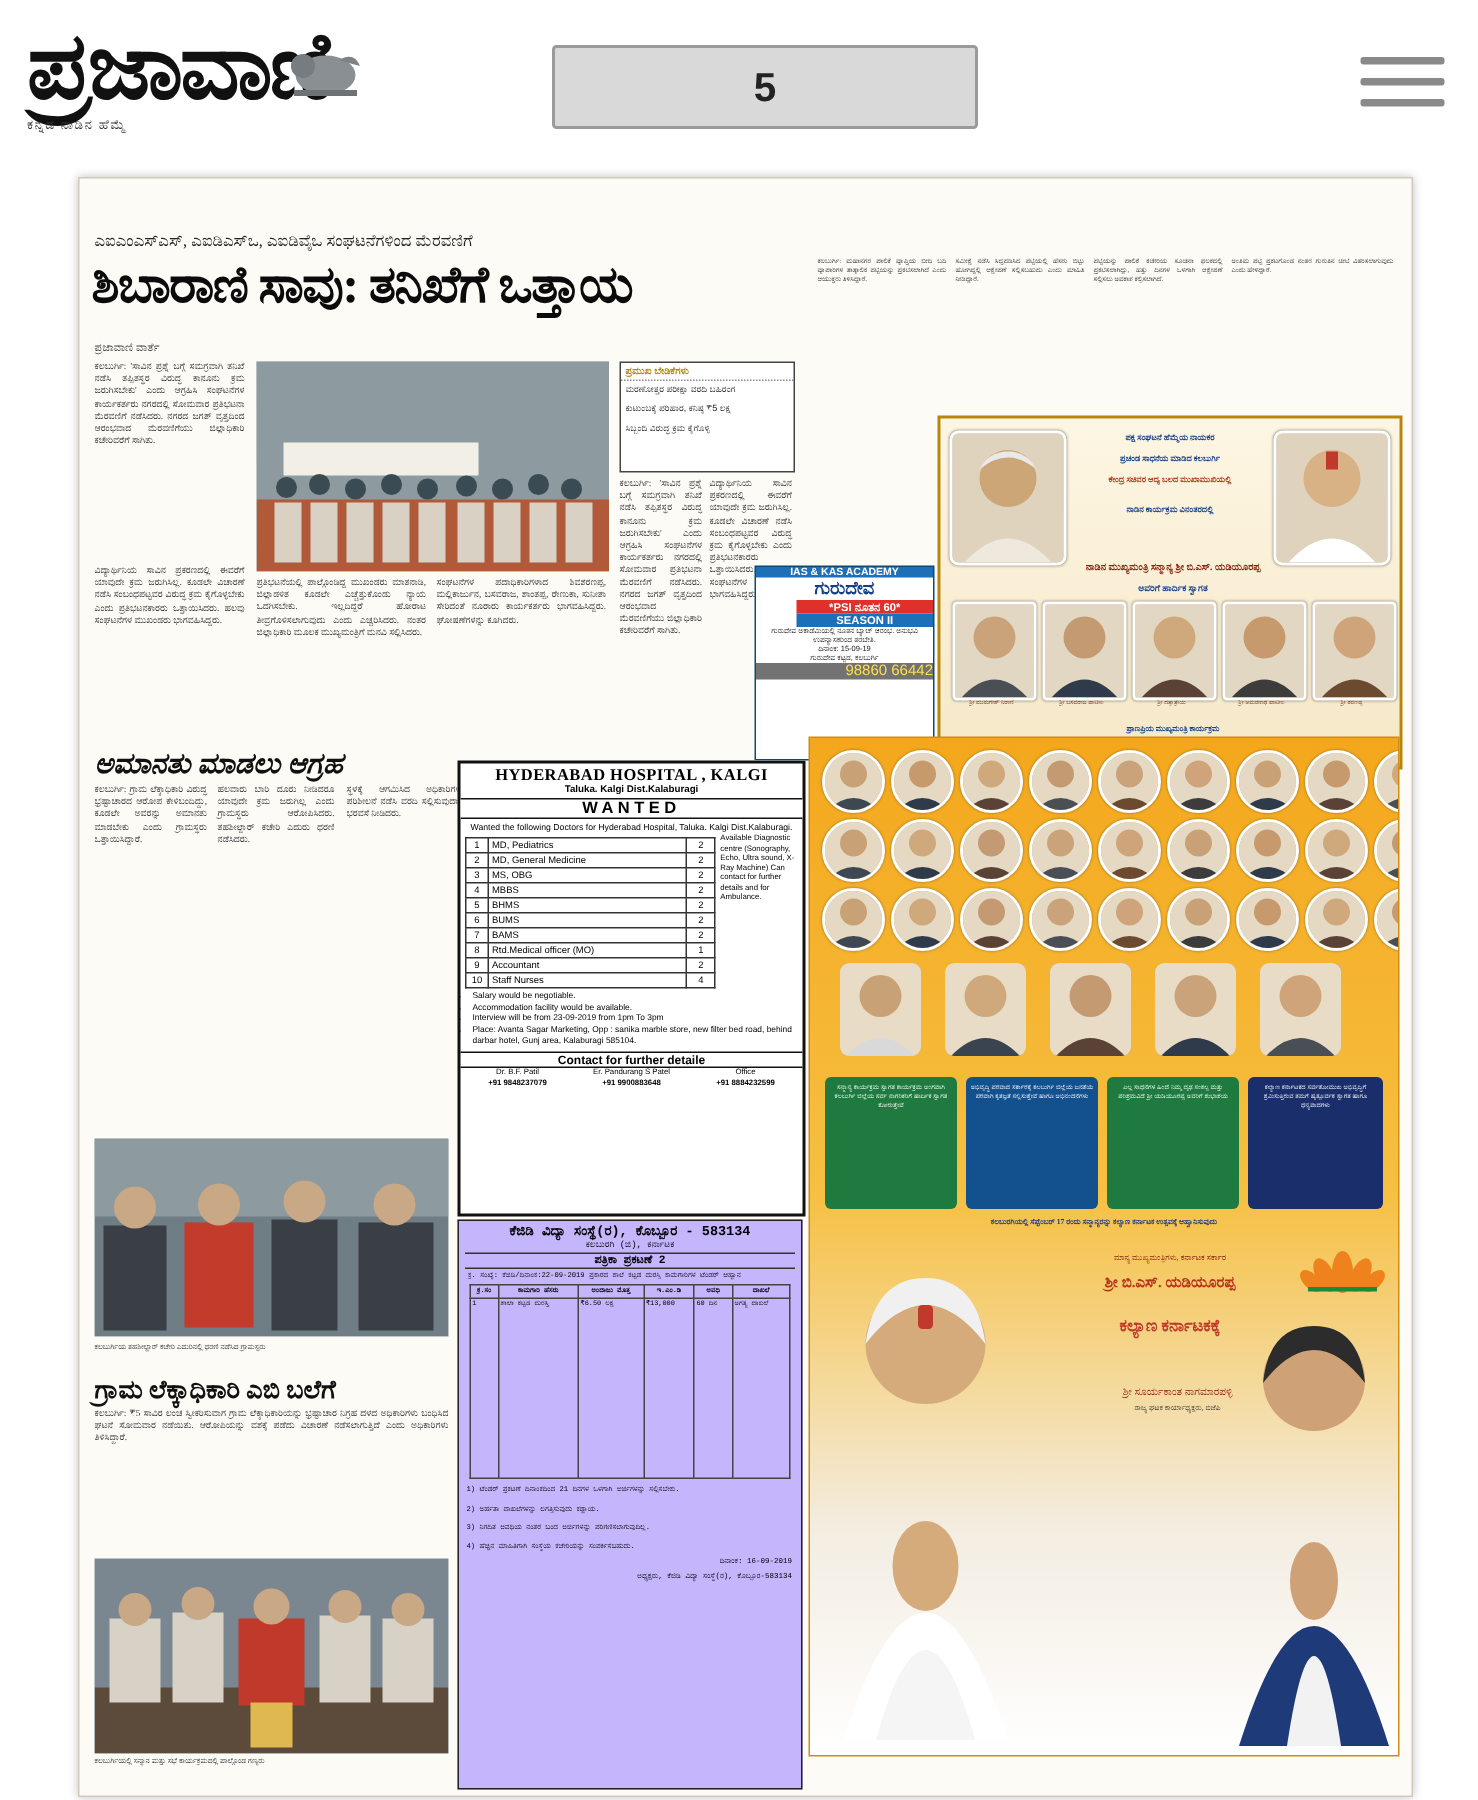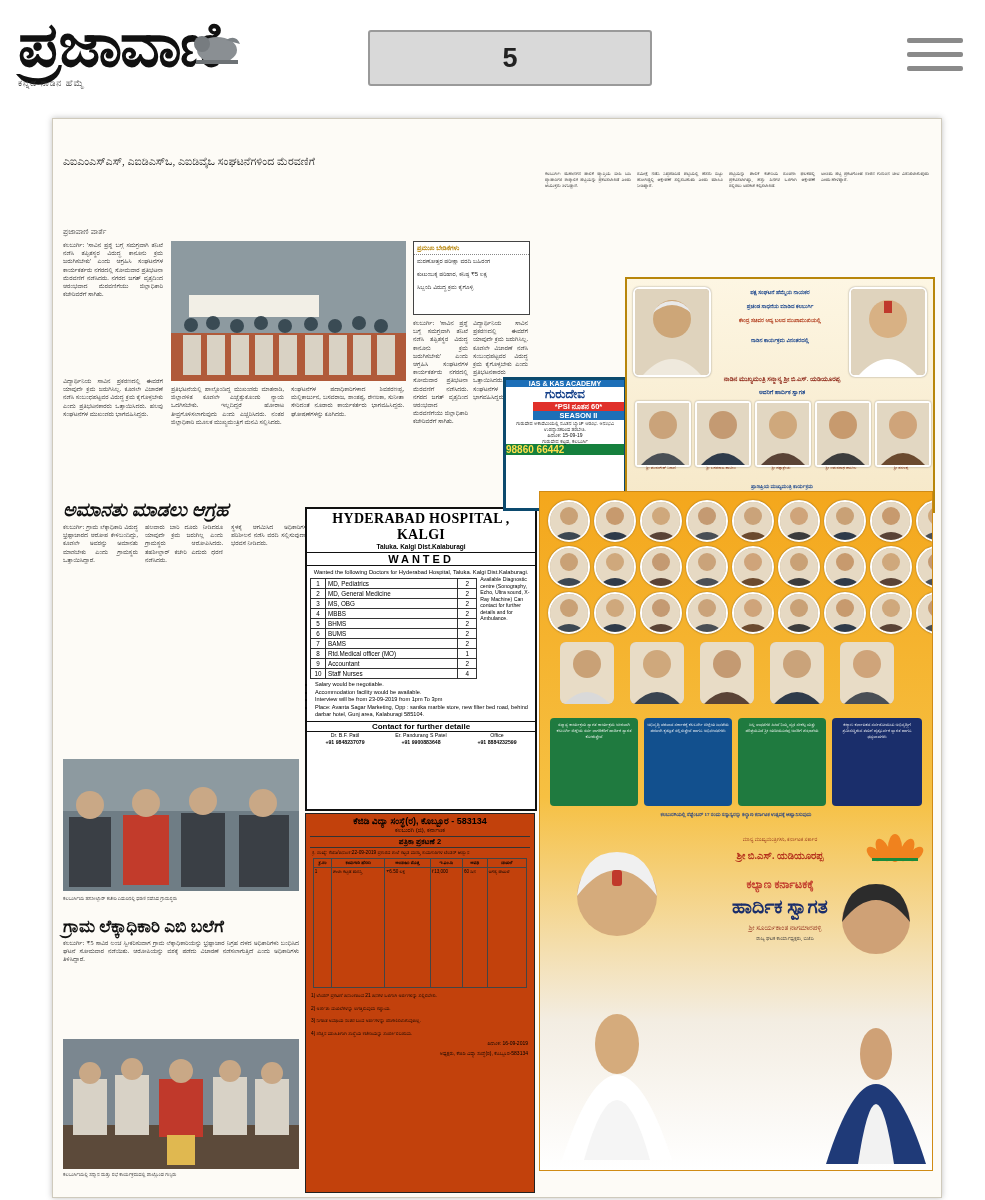--- a/index.html
+++ b/index.html
@@ -41,59 +41,59 @@
   .photo{position:absolute;background:#9aa7ae;overflow:hidden;}
 
   .boxnote{position:absolute;border:1px solid #444;background:#fff;}
   .boxnote .bt{font-size:6.5px;font-weight:bold;color:#b8860b;padding:2px 3px;border-bottom:1px dotted #888;}
   .boxnote .bl{font-size:6px;color:#222;padding:2px 3px;line-height:9px;}
 
   .subhead{position:absolute;font-family:"Liberation Serif",serif;font-weight:bold;font-size:19px;color:#111;}
 
   
   .wanted{position:absolute;border:2px solid #111;background:#fff;}
-  .wanted h3{margin:0;text-align:center;font-family:"Liberation Serif",serif;font-size:14px;letter-spacing:.3px;padding:2px 0 0;}
+  .wanted h3{margin:0;text-align:center;font-family:"Liberation Serif",serif;font-size:11px;letter-spacing:.3px;padding:2px 0 0;}
   .wanted .addr{text-align:center;font-size:6.5px;font-weight:bold;}
   .wanted .wtitle{text-align:center;font-size:11px;font-weight:bold;letter-spacing:3px;background:#fff;border-top:1px solid #111;border-bottom:1px solid #111;margin:2px 0;}
   .wanted .intro{font-size:5.8px;text-align:center;line-height:8px;padding:0 4px;}
   .wanted table{width:100%;border-collapse:collapse;font-size:6.3px;margin-top:2px;}
   .wanted td{border:1px solid #333;padding:1px 2px;}
   .wanted td.n{width:10px;text-align:center;}
   .wanted td.q{width:14px;text-align:center;}
   .wanted .sider{font-size:5.2px;line-height:6.5px;}
   .wanted ul{margin:2px 0 0 8px;padding:0;font-size:5.6px;line-height:7.5px;}
   .wanted .contact{text-align:center;font-weight:bold;font-size:8px;border-top:1px solid #111;border-bottom:1px solid #111;margin-top:2px;}
   .wanted .phones{display:flex;font-size:5.2px;text-align:center;}
   .wanted .phones div{flex:1;line-height:7px;}
 
   
-  .tender{position:absolute;border:1px solid #222;background:#c2410c;font-family:Liberation Sans, sans-serif;}
+  .tender{position:absolute;border:1px solid #222;background:#c4b5fd;font-family:Liberation Mono, monospace;}
   .tender .th{text-align:center;font-size:9px;font-weight:bold;padding:2px 0 0;}
   .tender .ts{text-align:center;font-size:6px;}
   .tender .tt{text-align:center;font-size:7.5px;font-weight:bold;border-top:1px solid #333;border-bottom:1px solid #333;margin:2px 4px;}
   .tender table{width:94%;margin:2px auto;border-collapse:collapse;font-size:4.6px;}
   .tender td,.tender th{border:1px solid #444;padding:1px;vertical-align:top;line-height:6px;}
   .tender .body{font-size:4.8px;line-height:6.4px;padding:3px 5px;text-align:justify;}
   .tender .sign{font-size:5px;text-align:right;padding:0 6px 3px;line-height:7px;}
 
   
   .rtitle{position:absolute;font-family:"Liberation Serif",serif;font-weight:bold;font-size:13px;color:#111;}
   .rcols{position:absolute;font-family:"Liberation Serif",serif;font-size:4.6px;line-height:6.2px;color:#2b2b2b;text-align:justify;}
 
   .ad-modi{position:absolute;border:2px solid #b8860b;background:linear-gradient(180deg,#fdf6e3,#f6e8c8);overflow:hidden;}
   .ad-modi .line{position:absolute;text-align:center;font-family:"Liberation Serif",serif;color:#14408a;font-weight:bold;}
   .face{position:absolute;border-radius:50%;overflow:hidden;background:#c4b49a;border:2px solid #fff;box-shadow:0 0 2px rgba(0,0,0,.4);}
   .face.sq{border-radius:3px;}
   .namepill{position:absolute;font-size:4px;text-align:center;color:#7a2a12;width:60px;}
 
-  .guru{position:absolute;border:3px solid #0c4a6e;background:#fff;overflow:hidden;}
+  .guru{position:absolute;border:1px solid #0c4a6e;background:#fff;overflow:hidden;}
   .guru .g1{background:#1d6fb8;color:#fff;text-align:center;font-size:7px;font-weight:bold;}
   .guru .g2{background:#e0302a;color:#fff;text-align:center;font-size:7.5px;font-weight:bold;line-height:9px;margin-left:27px;}
   .guru .g3{text-align:center;font-size:5px;line-height:6px;color:#111;}
-  .guru .gp{background:#15803d;color:#ffdf4d;text-align:left;font-size:10px;font-weight:bold;}
+  .guru .gp{background:#737373;color:#ffdf4d;text-align:right;font-size:10px;font-weight:normal;}
 
   .bigad{position:absolute;background:linear-gradient(180deg,#f4a71c,#f6c042 45%,#f3ede2 78%,#ffffff);border:1px solid #d08b15;overflow:hidden;}
   .gridfaces{position:absolute;display:grid;}
   .greenbox{position:absolute;border-radius:4px;color:#fff;font-size:4.4px;line-height:6.2px;text-align:center;padding:4px 3px;box-sizing:border-box;}
   .welcome{position:absolute;text-align:center;font-family:"Liberation Serif",serif;}
   .lotus{position:absolute;width:58px;height:44px;}
   .bigface{position:absolute;border-radius:6px;overflow:hidden;background:#b9a489;}
   .strip-note{position:absolute;text-align:center;font-size:5px;color:#173a8a;font-family:"Liberation Serif",serif;font-weight:bold;}
 
   
@@ -120,20 +120,21 @@
       <span></span>
         <span></span>
         <span></span>
     </div>
   </div>
 
   <div class="sheet">
 
 
     <div class="kicker">ಎಐಎಂಎಸ್ಎಸ್, ಎಐಡಿಎಸ್ಒ, ಎಐಡಿವೈಒ ಸಂಘಟನೆಗಳಿಂದ ಮೆರವಣಿಗೆ</div>
+    <div class="headline">ಶಿಬಾರಾಣಿ ಸಾವು: ತನಿಖೆಗೆ ಒತ್ತಾಯ</div>
     <div class="byline">ಪ್ರಜಾವಾಣಿ ವಾರ್ತೆ</div>
 
     <div class="col" style="left:10px;top:122px;width:100px;height:200px;">ಕಲಬುರ್ಗಿ: 'ಸಾವಿನ ಪ್ರಶ್ನೆ ಬಗ್ಗೆ ಸಮಗ್ರವಾಗಿ ತನಿಖೆ ನಡೆಸಿ ತಪ್ಪಿತಸ್ಥರ ವಿರುದ್ಧ ಕಾನೂನು ಕ್ರಮ ಜರುಗಿಸಬೇಕು' ಎಂದು ಆಗ್ರಹಿಸಿ ಸಂಘಟನೆಗಳ ಕಾರ್ಯಕರ್ತರು ನಗರದಲ್ಲಿ ಸೋಮವಾರ ಪ್ರತಿಭಟನಾ ಮೆರವಣಿಗೆ ನಡೆಸಿದರು. ನಗರದ ಜಗತ್ ವೃತ್ತದಿಂದ ಆರಂಭವಾದ ಮೆರವಣಿಗೆಯು ಜಿಲ್ಲಾಧಿಕಾರಿ ಕಚೇರಿವರೆಗೆ ಸಾಗಿತು.</div>
     <div class="col" style="left:10px;top:258px;width:100px;height:180px;">ವಿದ್ಯಾರ್ಥಿನಿಯ ಸಾವಿನ ಪ್ರಕರಣದಲ್ಲಿ ಈವರೆಗೆ ಯಾವುದೇ ಕ್ರಮ ಜರುಗಿಸಿಲ್ಲ. ಕೂಡಲೇ ವಿಚಾರಣೆ ನಡೆಸಿ ಸಂಬಂಧಪಟ್ಟವರ ವಿರುದ್ಧ ಕ್ರಮ ಕೈಗೊಳ್ಳಬೇಕು ಎಂದು ಪ್ರತಿಭಟನಕಾರರು ಒತ್ತಾಯಿಸಿದರು. ಹಲವು ಸಂಘಟನೆಗಳ ಮುಖಂಡರು ಭಾಗವಹಿಸಿದ್ದರು.</div>
 
     <div class="photo" style="left:118px;top:122px;width:235px;height:140px;background:linear-gradient(180deg,#7c8b93,#a8b2b6);">
       <svg viewBox="0 0 235 140" style="width:100%;height:100%">
         <rect width="235" height="140" fill="#8d9aa0"></rect>
         <rect y="92" width="235" height="48" fill="#b05a3a"></rect>
         <rect x="18" y="54" width="130" height="22" fill="#f2efe6"></rect>
@@ -668,21 +669,20 @@
       <div class="greenbox" style="left:10px;top:226px;width:88px;height:88px;background:#1f7a3f;">ಸನ್ಮಾನ್ಯ ಕಾರ್ಯಕ್ರಮ ಸ್ವಾಗತ ಕಾರ್ಯಕ್ರಮ ಅಂಗವಾಗಿ ಕಲಬುರ್ಗಿ ಜಿಲ್ಲೆಯ ಸರ್ವ ನಾಗರಿಕರಿಗೆ ಹಾರ್ದಿಕ ಸ್ವಾಗತ ಕೋರುತ್ತೇವೆ</div>
       <div class="greenbox" style="left:104px;top:226px;width:88px;height:88px;background:#12508e;">ಅಭಿವೃದ್ಧಿ ಪರವಾದ ಸರ್ಕಾರಕ್ಕೆ ಕಲಬುರ್ಗಿ ಜಿಲ್ಲೆಯ ಜನತೆಯ ಪರವಾಗಿ ಕೃತಜ್ಞತೆ ಸಲ್ಲಿಸುತ್ತೇವೆ ಹಾಗೂ ಅಭಿನಂದನೆಗಳು</div>
       <div class="greenbox" style="left:198px;top:226px;width:88px;height:88px;background:#1f7a3f;">ಎಲ್ಲ ಸಾಧನೆಗಳ ಹಿಂದೆ ನಿಮ್ಮ ದೃಢ ಸಂಕಲ್ಪ ಮತ್ತು ಪರಿಶ್ರಮವಿದೆ ಶ್ರೀ ಯಡಿಯೂರಪ್ಪ ಅವರಿಗೆ ಶುಭಾಶಯ</div>
       <div class="greenbox" style="left:292px;top:226px;width:90px;height:88px;background:#1a2e6b;">ಕಲ್ಯಾಣ ಕರ್ನಾಟಕದ ಸರ್ವತೋಮುಖ ಅಭಿವೃದ್ಧಿಗೆ ಶ್ರಮಿಸುತ್ತಿರುವ ತಮಗೆ ಹೃತ್ಪೂರ್ವಕ ಸ್ವಾಗತ ಹಾಗೂ ಧನ್ಯವಾದಗಳು</div>
 
       <div class="strip-note" style="left:10px;top:320px;width:372px;">ಕಲಬುರಗಿಯಲ್ಲಿ ಸೆಪ್ಟೆಂಬರ್ 17 ರಂದು ಸನ್ಮಾನ್ಯರನ್ನು ಕಲ್ಯಾಣ ಕರ್ನಾಟಕ ಉತ್ಸವಕ್ಕೆ ಆಹ್ವಾನಿಸುವುದು</div>
 
       <div class="welcome" style="left:150px;top:344px;width:180px;font-size:5.4px;color:#8a1f10;">ಮಾನ್ಯ ಮುಖ್ಯಮಂತ್ರಿಗಳು, ಕರ್ನಾಟಕ ಸರ್ಕಾರ</div>
       <div class="welcome" style="left:150px;top:358px;width:180px;font-size:10px;font-weight:bold;color:#b5321c;">ಶ್ರೀ ಬಿ.ಎಸ್. ಯಡಿಯೂರಪ್ಪ</div>
       <div class="welcome" style="left:140px;top:386px;width:200px;font-size:11px;font-weight:bold;color:#c0392b;">ಕಲ್ಯಾಣ ಕರ್ನಾಟಕಕ್ಕೆ</div>
-      <div class="welcome" style="left:130px;top:404px;width:220px;font-size:19px;font-weight:bold;color:#1a2e6b;">ಹಾರ್ದಿಕ ಸ್ವಾಗತ</div>
       <div class="welcome" style="left:150px;top:432px;width:190px;font-size:7px;color:#8a1f10;">ಶ್ರೀ ಸೂರ್ಯಕಾಂತ ನಾಗಮಾರಪಳ್ಳಿ</div>
       <div class="welcome" style="left:150px;top:444px;width:190px;font-size:5px;color:#333;">ರಾಜ್ಯ ಘಟಕ ಕಾರ್ಯಾಧ್ಯಕ್ಷರು, ಬಿಜೆಪಿ</div>
 
       <svg class="lotus" style="right:8px;top:326px;" viewBox="0 0 58 44">
         <g fill="#f0821e">
             <ellipse cx="29" cy="30" rx="7" ry="14"></ellipse>
             <ellipse cx="17" cy="32" rx="6" ry="12" transform="rotate(-25 17 32)"></ellipse>
             <ellipse cx="41" cy="32" rx="6" ry="12" transform="rotate(25 41 32)"></ellipse>
             <ellipse cx="8" cy="36" rx="5" ry="9" transform="rotate(-45 8 36)"></ellipse>
             <ellipse cx="50" cy="36" rx="5" ry="9" transform="rotate(45 50 36)"></ellipse>

